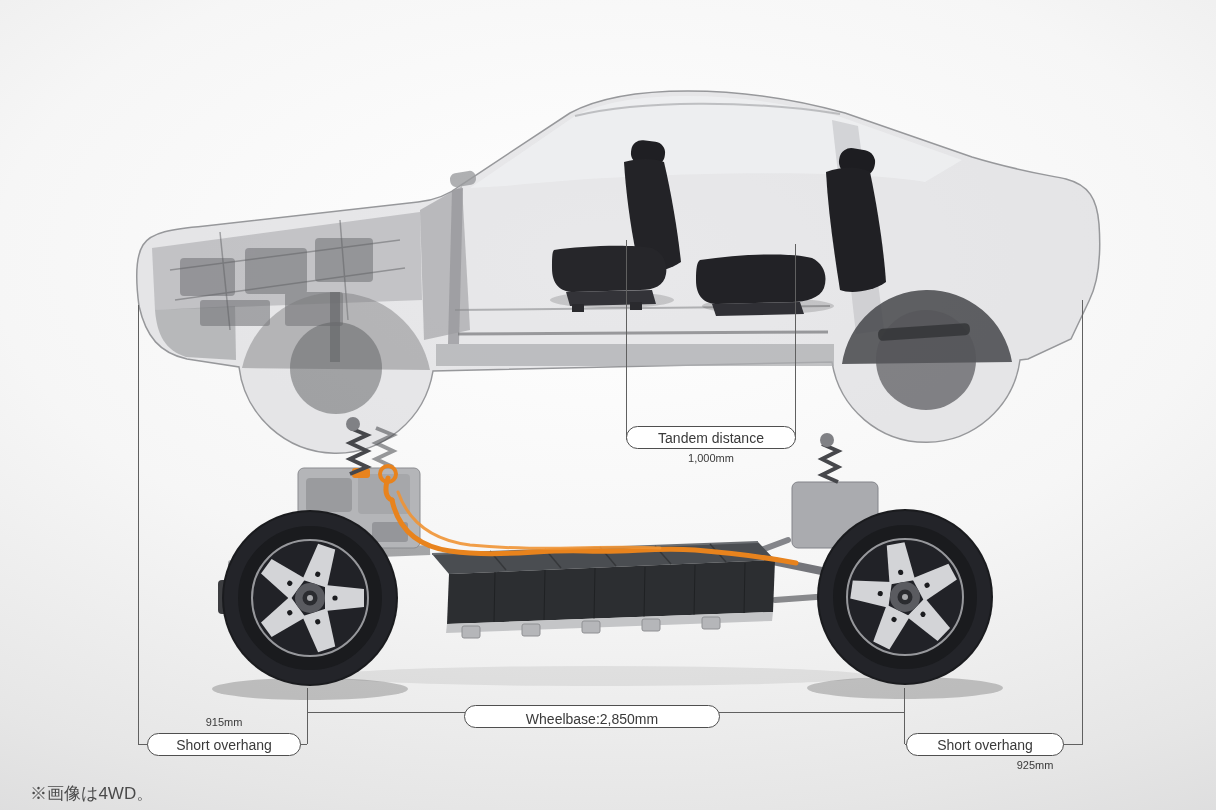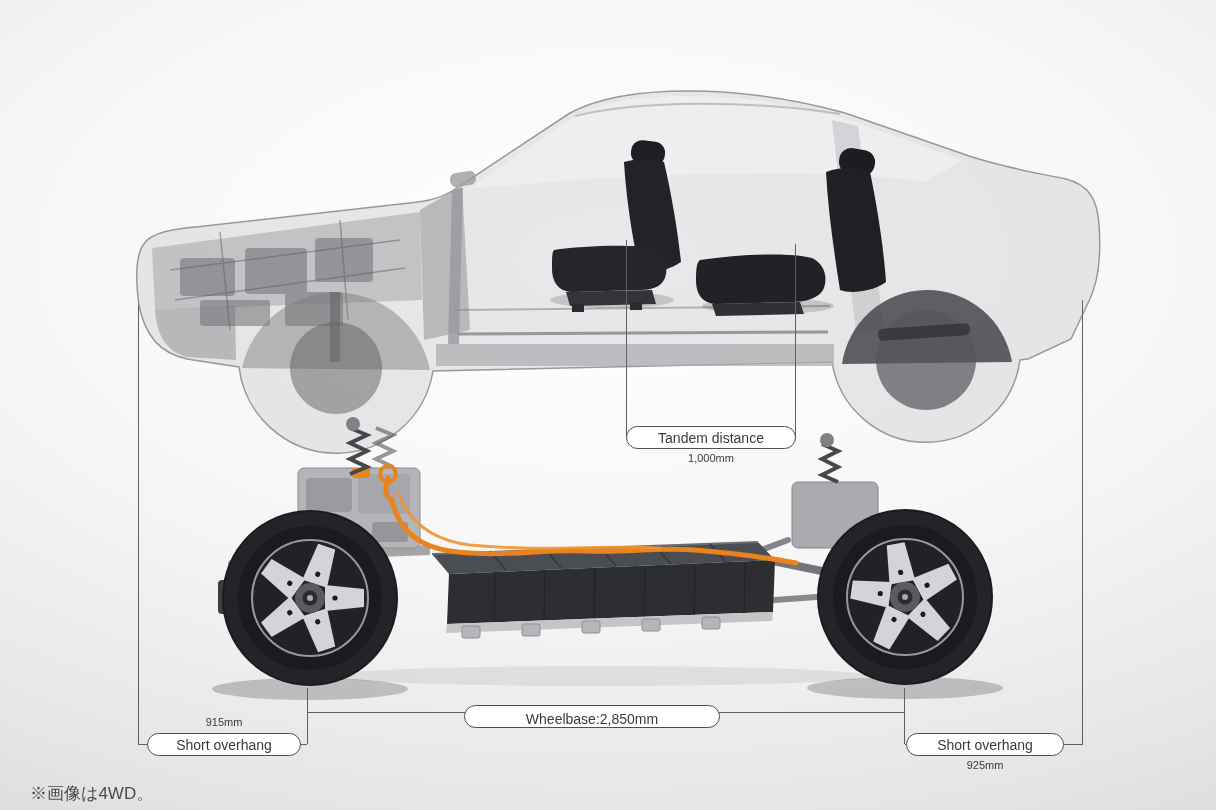--- a/index.html
+++ b/index.html
@@ -279,17 +279,17 @@
   </div>
 
   <div class="pill" style="left:147px; top:733px; width:154px;">
     <span>Short overhang</span>
   </div>
   <div class="dim-value" style="left:147px; top:716px; width:154px;">915mm</div>
 
   <div class="pill" style="left:906px; top:733px; width:158px;">
     <span>Short overhang</span>
   </div>
-  <div class="dim-value" style="left:906px; top:759px; width:158px;">925mm</div>
+  <div class="dim-value" style="left:956px; top:759px; width:158px;">925mm</div>
 
   <div class="footnote">※画像は4WD。</div>
 
 </div>
 
 </body></html>

